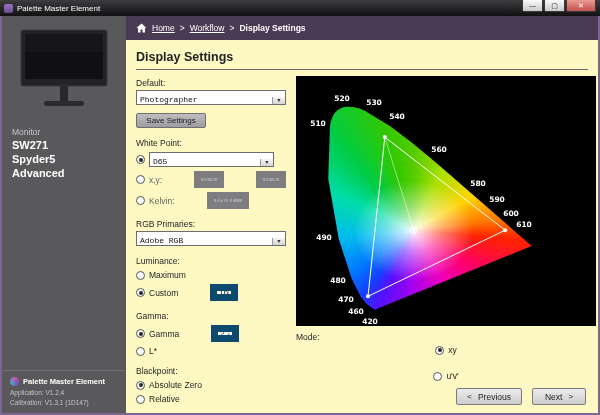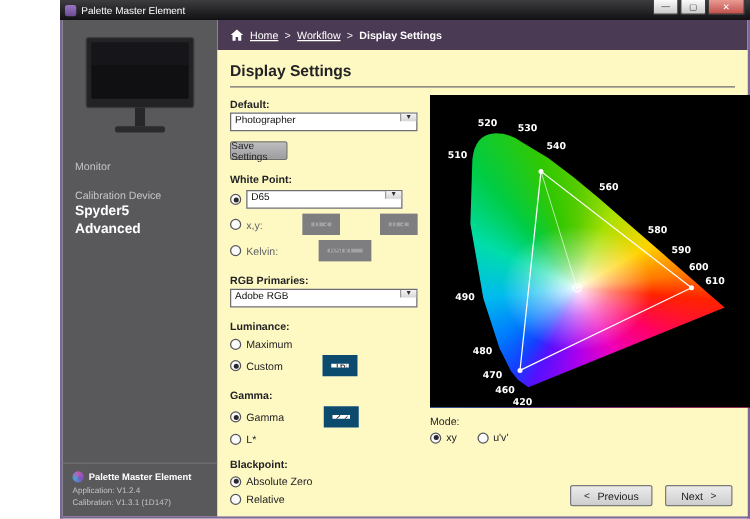--- a/index.html
+++ b/index.html
@@ -1,17 +1,17 @@
 <!DOCTYPE html>
 <html><head>
 <meta charset="utf-8">
 <style>
   * { margin:0; padding:0; box-sizing:border-box; }
   body { width:600px; height:415px; overflow:hidden; font-family:"Liberation Sans", sans-serif; cursor:default; background:#fff; }
-  .window { width:600px; height:415px; display:flex; flex-direction:column;padding-left:48px; }
+  .window { width:600px; height:415px; display:flex; flex-direction:column; }
 
   
   .titlebar { height:16px; background:linear-gradient(#3d3d3f,#111113); display:flex; align-items:center; padding:0 4px; gap:4px; flex:none; }
   .app-icon { width:9px; height:9px; border-radius:2px; background:linear-gradient(#9a74c4,#6a4a92); flex:none; }
   .title-text { color:#fff; font-size:8px; white-space:nowrap; }
   .win-btns { margin-left:auto; display:flex; gap:1px; align-self:flex-start; }
   .win-btn { width:21px; height:12px; display:flex; align-items:center; justify-content:center; font-size:7px; color:#333;
              background:linear-gradient(#fbfbfb,#c9c9c9); border:1px solid #3a3a3a; border-top:none; border-radius:0 0 2px 2px; cursor:pointer; }
   .win-btn.close { width:30px; background:linear-gradient(#ea9a93,#c0504c); color:#fff; }
 
@@ -35,27 +35,27 @@
   .breadcrumb { height:24px; background:#4b3a53; display:flex; align-items:center; gap:5px; padding:0 10px; color:#fff; font-size:8.5px; flex:none; }
   .crumb-link { text-decoration:underline; cursor:pointer; }
   .crumb-current { font-weight:bold; }
   .content { flex:1; position:relative; padding:8px 10px 0; min-height:0; }
   .page-title { font-size:12.5px; font-weight:bold; color:#232326; margin:2px 0 5px; }
   .rule { border-bottom:1px solid #6d6d70; }
   .columns { display:flex; margin-top:6px; }
 
   
   .form-col { width:160px; color:#232326; font-size:8.5px; flex:none; }
-  .field-label { margin-top:10px;font-weight:bold; }
+  .field-label { margin-top:10px; }
   .field-label:first-child { margin-top:2px; }
-  .dropdown { display:flex; align-items:flex-start; height:15px; border:1px solid #6d6d6f; background:#fff; margin-top:2px; cursor:pointer; }
+  .dropdown { display:flex; align-items:flex-end; height:15px; border:1px solid #6d6d6f; background:#fff; margin-top:2px; cursor:pointer;font-family:Liberation Mono, monospace; }
   .dd-text { flex:1; display:flex; align-items:center; padding-left:3px; font-size:8px; color:#111; white-space:nowrap; overflow:hidden; }
   .dd-arrow { width:13px; background:linear-gradient(#f5f5f5,#d6d6d6); border-left:1px solid #9b9b9d; display:flex; align-items:center; justify-content:center; font-size:5.5px; color:#333; }
   .w150 { width:150px; } .w112 { width:125px; }
-  .btn-save { margin-top:8px; width:46px; height:15px; background:linear-gradient(#bdbdbf,#9d9d9f); border:1px solid #6f6f71; border-radius:2px;
+  .btn-save { margin-top:8px; width:70px; height:15px; background:linear-gradient(#bdbdbf,#9d9d9f); border:1px solid #6f6f71; border-radius:2px;
               display:flex; align-items:center; justify-content:center; font-size:8px; color:#1d1d1f; cursor:pointer; }
   .radio-row { display:flex; align-items:center; gap:4px; margin-top:4px; }
   .radio { width:9px; height:9px; border-radius:50%; background:#fbfbfb; border:1px solid #55555a; position:relative; flex:none; cursor:pointer; }
   .radio.checked::after { content:""; position:absolute; inset:1.5px; border-radius:50%; background:#28282c; }
   .dim { color:#646468; }
   .tinput { height:17px; border:7px solid #0c4a6e; background:#fff; font-size:8px; color:#111; padding:0 2px; font-family:"Liberation Sans", sans-serif;margin-left:28px; }
   .tinput.disabled { background:#a3a3a5; color:#6e6e72; border-color:#7e7e80; }
   .w30 { width:30px; } .w42 { width:42px; } .w28 { width:28px; }
 
   
@@ -65,21 +65,21 @@
     background:
       radial-gradient(60px 50px at 39.2% 61.8%, rgba(255,255,255,0.95) 0%, rgba(255,255,255,0.45) 45%, rgba(255,255,255,0) 100%),
       conic-gradient(from 0deg at 39.2% 61.8%,
         #55cc00 0deg, #a8e000 25deg, #ffd400 60deg, #ff7700 83deg, #ff2200 95deg,
         #ff0066 120deg, #ee00bb 150deg, #aa00ee 180deg, #5510ff 205deg, #1440ff 218deg,
         #0077ff 235deg, #00bbee 264deg, #00ddaa 295deg, #00cc44 320deg, #33c800 345deg, #55cc00 360deg);
   }
   .cie-overlay { position:absolute; inset:0; }
   .cie-overlay text { fill:#fff; font-size:7.5px; font-weight:bold; font-family:"DejaVu Sans", sans-serif; text-anchor:middle; }
   .mode-label { margin-top:6px; font-size:8.5px; color:#232326; }
-  .mode-radios { display:flex; align-items:center; gap:16px; margin-top:3px; font-size:8.5px; color:#232326; }
+  .mode-radios { display:flex; align-items:center; gap:16px; margin-top:3px; font-size:8.5px; color:#232326;flex-direction:column; }
   .mode-radios .opt { display:flex; align-items:center; gap:4px; }
 
   
   .nav { position:absolute; right:12px; bottom:8px; display:flex; gap:10px; }
   .nav-btn { height:17px; min-width:54px; padding:0 10px; background:linear-gradient(#ebebeb,#cecece); border:1px solid #7a7a7c; border-radius:2px;
              display:flex; align-items:center; justify-content:center; gap:6px; font-size:8.5px; color:#1d1d1f; cursor:pointer; }
   .nav-arrow { font-size:8px; }
 </style>
 </head>
 <body>
@@ -103,21 +103,21 @@
         <svg width="96" height="82" viewBox="0 0 96 82">
           <rect x="5" y="2" width="86" height="56" rx="2" fill="#232326" stroke="#3c3c40" stroke-width="1"></rect>
           <rect x="9" y="6" width="78" height="45" fill="#101013"></rect>
           <rect x="9" y="6" width="78" height="18" fill="#1a1a20" opacity="0.6"></rect>
           <rect x="44" y="58" width="8" height="15" fill="#27272a"></rect>
           <rect x="28" y="73" width="40" height="5" rx="2" fill="#2b2b2e"></rect>
         </svg>
       </div>
       <div class="side-group">
         <div class="side-label">Monitor</div>
-        <div class="side-label">Calibration Device</div>
+        <div class="side-value">SW271</div>
         <div class="side-value">Spyder5</div>
         <div class="side-value">Advanced</div>
       </div>
       <div class="side-footer">
         <div class="brand-row">
           <span class="brand-icon"></span>
           <span class="brand-name">Palette Master Element</span>
         </div>
         <div class="ver-line">Application: V1.2.4</div>
         <div class="ver-line">Calibration: V1.3.1 (1D147)</div>

